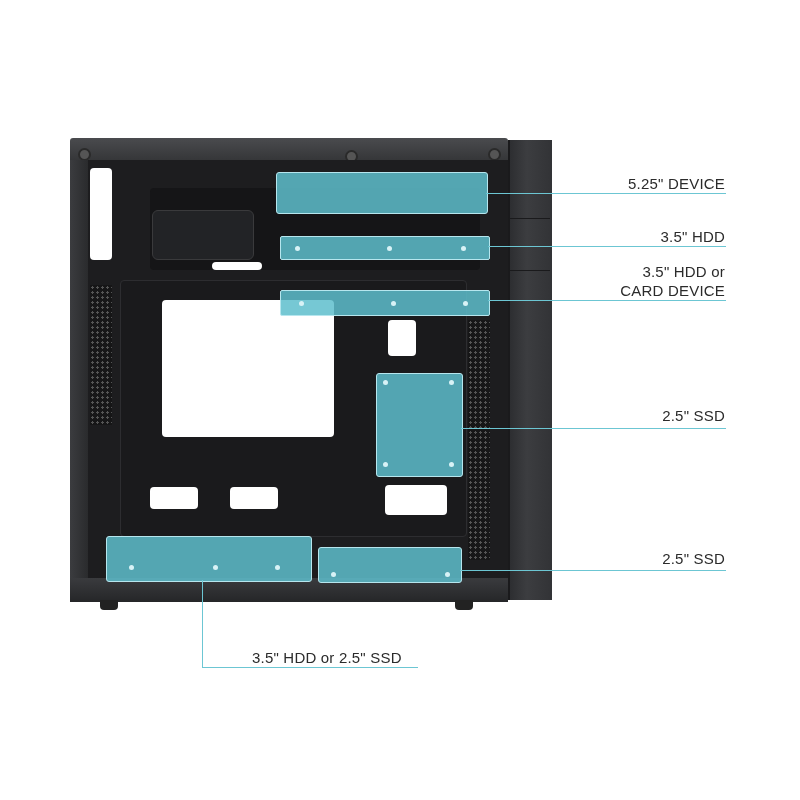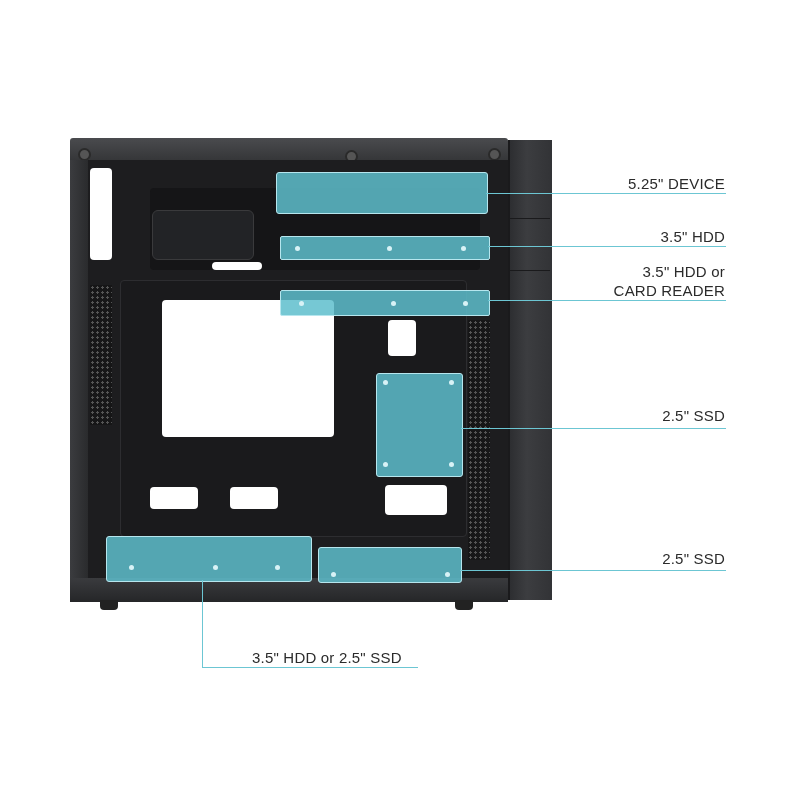--- a/index.html
+++ b/index.html
@@ -83,16 +83,16 @@
 <div class="abs callout-line" style="left:488px;top:246px;width:238px;height:1px;"></div>
 <div class="abs callout-line" style="left:488px;top:300px;width:238px;height:1px;"></div>
 <div class="abs callout-line" style="left:461px;top:428px;width:265px;height:1px;"></div>
 <div class="abs callout-line" style="left:460px;top:570px;width:266px;height:1px;"></div>
 <div class="abs callout-line" style="left:202px;top:580px;width:1px;height:88px;"></div>
 <div class="abs callout-line" style="left:202px;top:667px;width:216px;height:1px;"></div>
 
 <div class="abs label" style="right:75px;top:175px;">5.25" DEVICE</div>
 <div class="abs label" style="right:75px;top:228px;">3.5" HDD</div>
 <div class="abs label" style="right:75px;top:263px;">3.5" HDD or</div>
-<div class="abs label" style="right:75px;top:282px;">CARD READER</div>
+<div class="abs label" style="right:75px;top:282px;">CARD DEVICE</div>
 <div class="abs label" style="right:75px;top:407px;">2.5" SSD</div>
 <div class="abs label" style="right:75px;top:550px;">2.5" SSD</div>
 <div class="abs label" style="left:252px;top:649px;text-align:left;">3.5" HDD or 2.5" SSD</div>
 
 </body></html>

